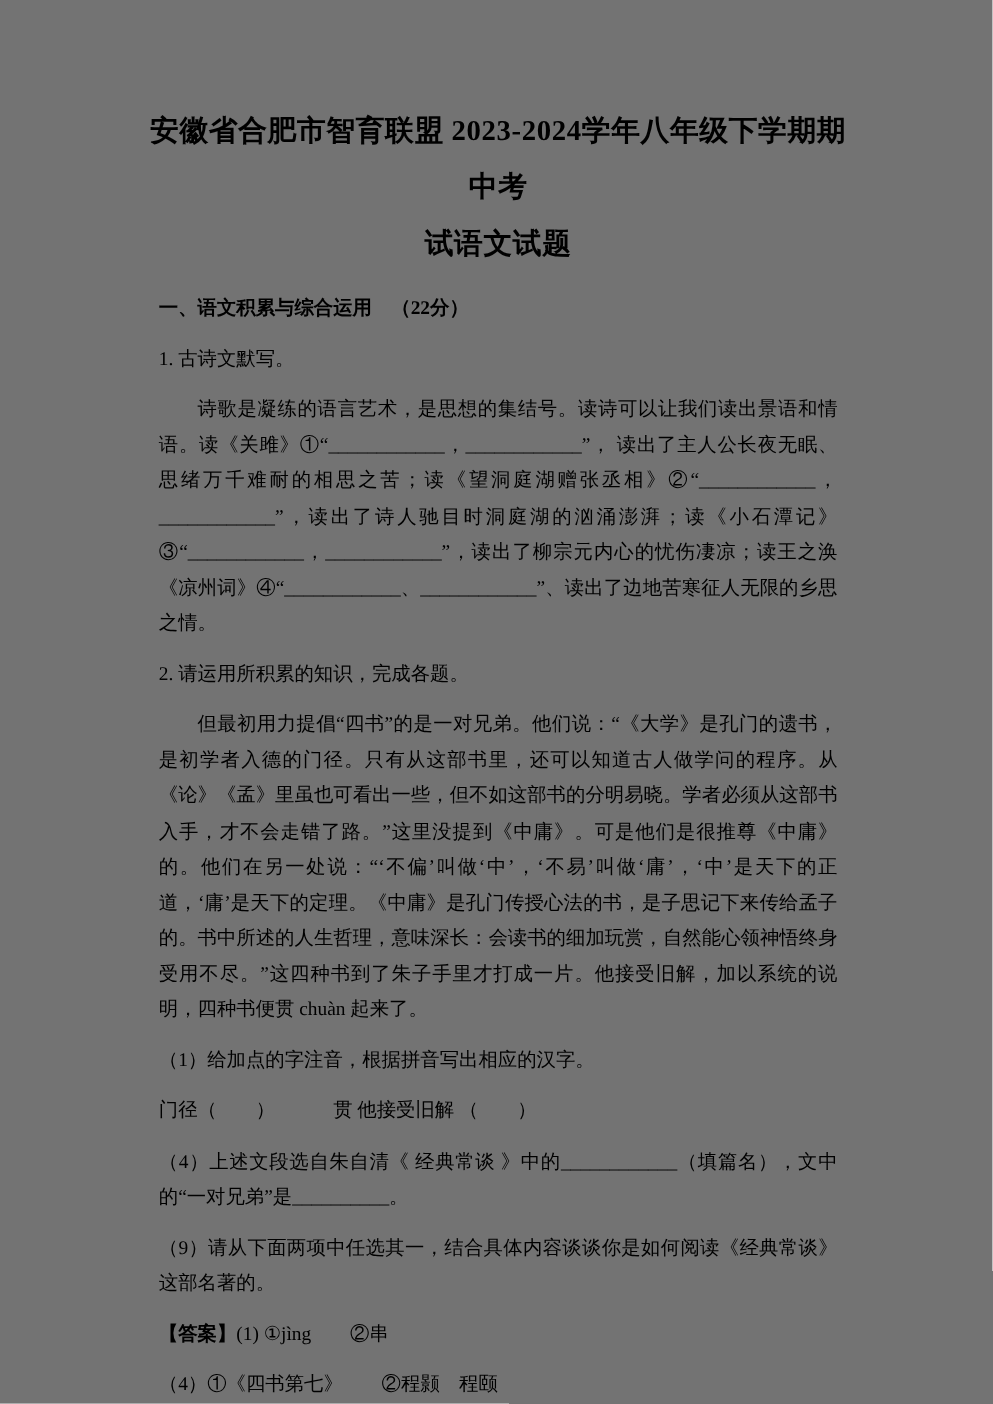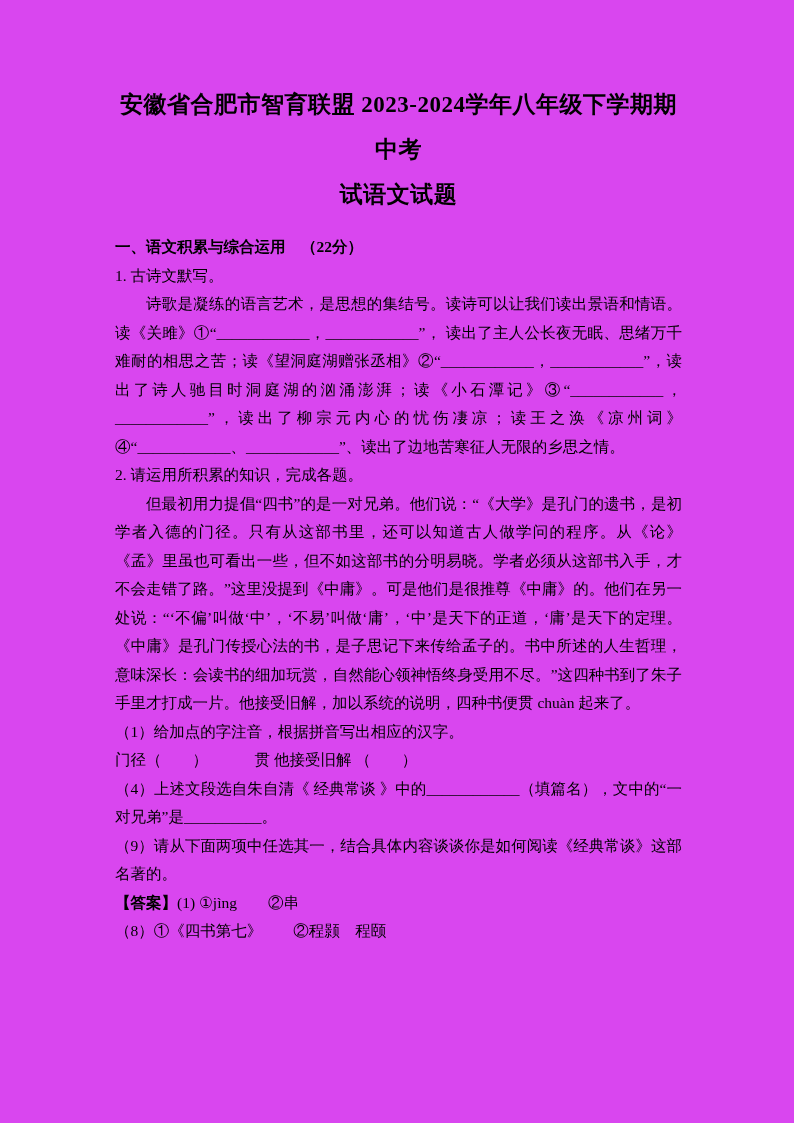--- a/index.html
+++ b/index.html
@@ -12,32 +12,32 @@
     height: 1123px;
     color: #000000;
     font-family: "Liberation Serif", "DejaVu Serif", serif;
   }
   .page {
     box-sizing: border-box;
     width: 794px;
     height: 1123px;
     padding: 82px 112px 40px 115px;
     overflow: hidden;
-    background: #d946ef;
+    background: #737373;
   }
   .title {
     margin: 0 0 16px 0;
     text-align: center;
     font-size: 23px;
     font-weight: 700;
     line-height: 45px;
     letter-spacing: 0.5px;
   }
   p.para {
-    margin: 0;
+    margin: 12px;
     font-size: 15.5px;
     line-height: 28.5px;
     text-align: justify;
   }
   p.heading {
     font-weight: 700;
   }
   .indent {
     text-indent: 2em;
   }
@@ -67,16 +67,16 @@
 
   <p class="para">门径（　　）　　　贯 他接受旧解 （　　）</p>
 
   <p class="para">（4）上述文段选自朱自清《 经典常谈 》中的____________（填篇名），文中的“一对兄弟”是__________。</p>
 
   <p class="para">（9）请从下面两项中任选其一，结合具体内容谈谈你是如何阅读《经典常谈》这部名著的。</p>
 
 
   <p class="para"><span class="ans-label">【答案】</span><span>(1) ①jìng　　②串</span></p>
 
-  <p class="para">（8）①《四书第七》　　②程颢　程颐</p>
+  <p class="para">（4）①《四书第七》　　②程颢　程颐</p>
 
 
 </div>
 
 </body></html>

